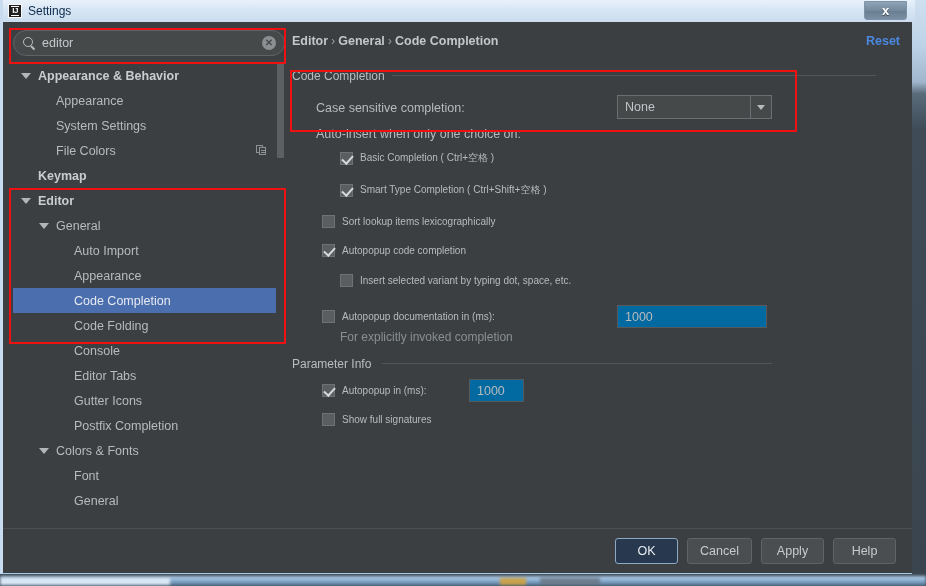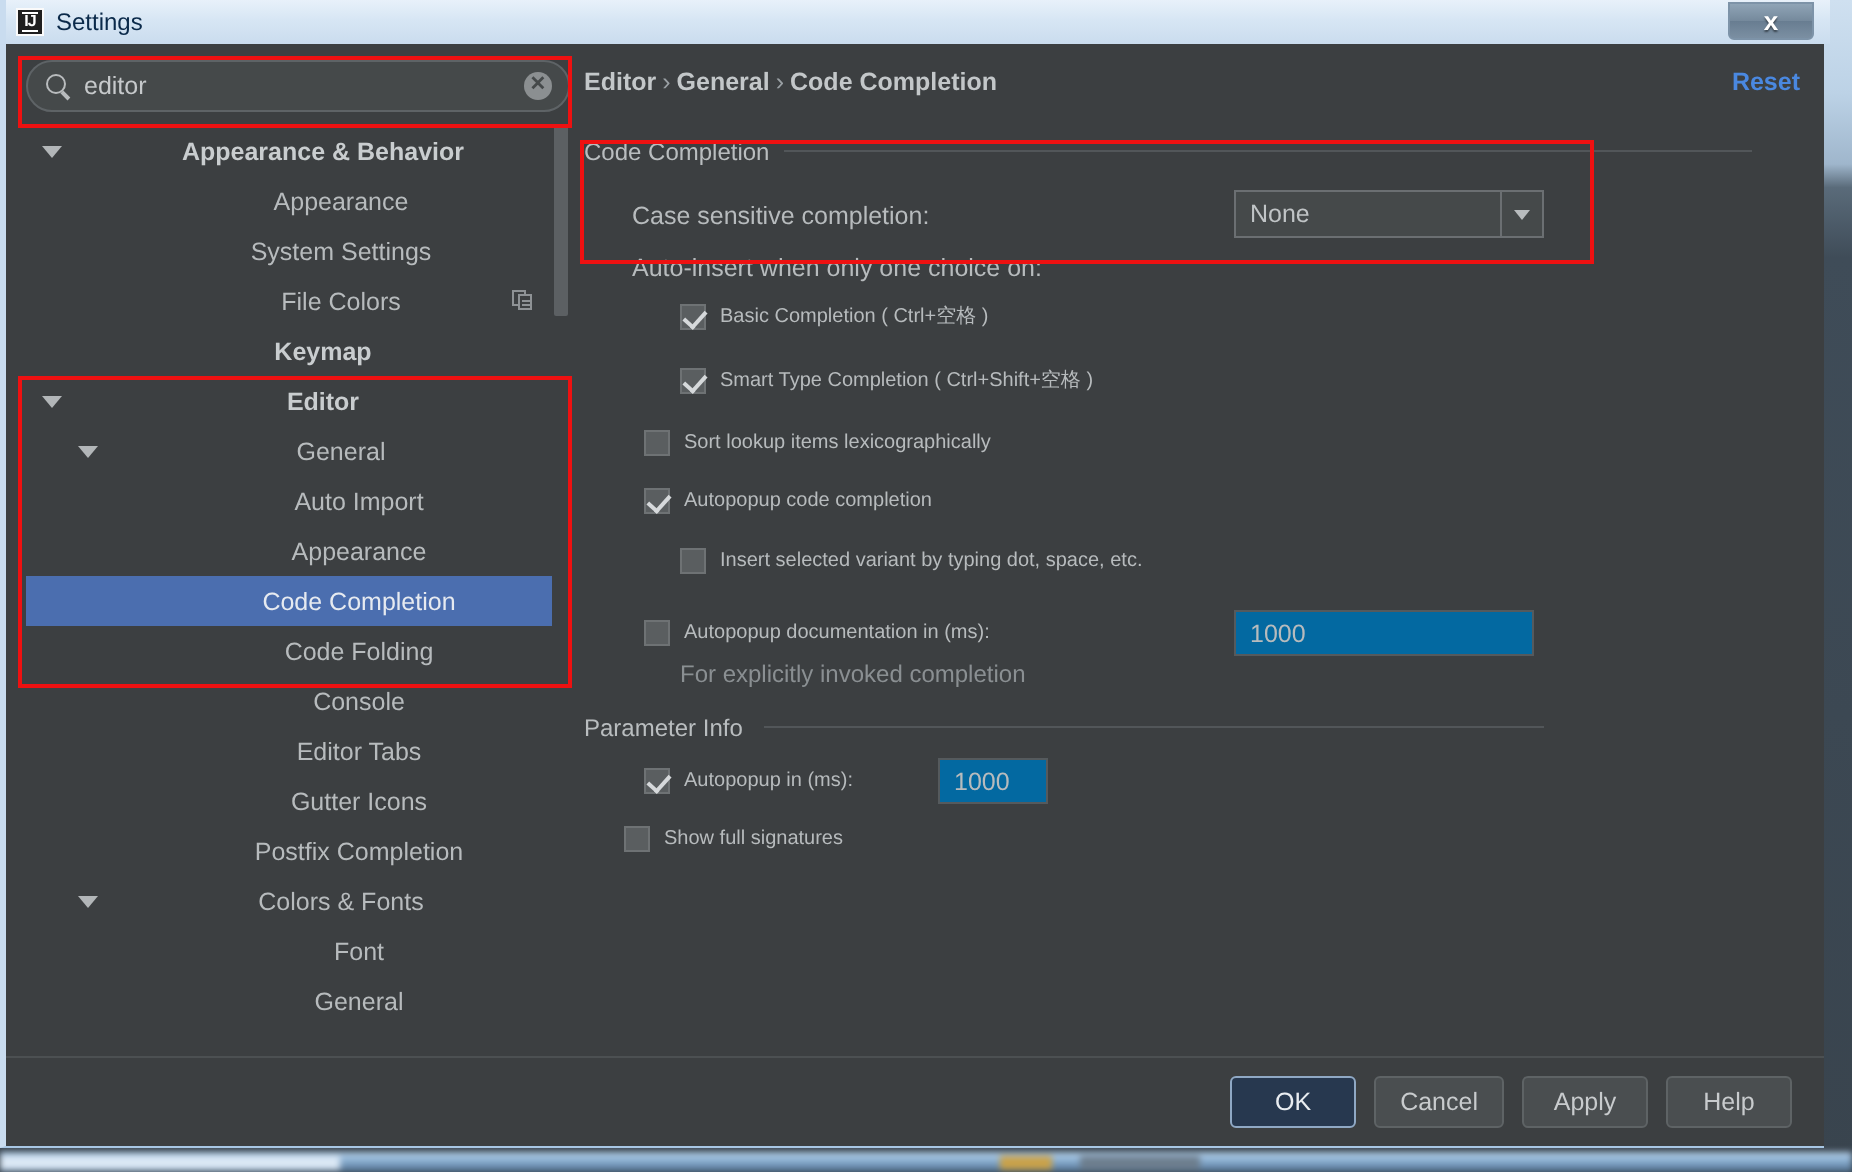--- a/index.html
+++ b/index.html
@@ -116,21 +116,21 @@
     font: 700 10px/14px "Liberation Sans", sans-serif; text-align: center;
     flex: 0 0 14px;
   }
 
   #tree {
     position: absolute; left: 0; top: 33px; width: 272px; height: 464px;
     background: #3c3f41; overflow: hidden;
   }
   .tree-row {
     position: relative; height: 25px; display: flex; align-items: center;
-    color: #b7bbbd; font-size: 12.5px; white-space: nowrap; justify-content: center;
+    color: #b7bbbd; font-size: 12.5px; white-space: nowrap;
   }
   .tree-row.bold { font-weight: bold; color: #c9cdcf; }
   .tree-row.selected { background: #4b6eaf; color: #e6eaf0; }
   .arrow {
     position: absolute; width: 0; height: 0;
     border-left: 5px solid transparent; border-right: 5px solid transparent;
     border-top: 6px solid #b2b6b8;
   }
   .file-colors-icon {
     position: absolute; right: 18px; width: 11px; height: 11px;
@@ -422,21 +422,21 @@
 
       <div class="group-title" style="left:0; top:327px;">Parameter Info</div>
       <div class="group-line" style="left:90px; top:333px; width:390px;"></div>
 
       <div class="cb-row" style="left:30px; top:354px;">
         <span class="cb checked"></span>
         <span>Autopopup in (ms):</span>
       </div>
       <div class="txtfield" style="left:177px; top:349px; width:55px;">1000</div>
 
-      <div class="cb-row" style="left:20px; top:383px;">
+      <div class="cb-row" style="left:30px; top:383px;">
         <span class="cb"></span>
         <span>Show full signatures</span>
       </div>
     </div>
 
     <div id="footer">
       <div class="btn primary">OK</div>
       <div class="btn">Cancel</div>
       <div class="btn">Apply</div>
       <div class="btn">Help</div>

